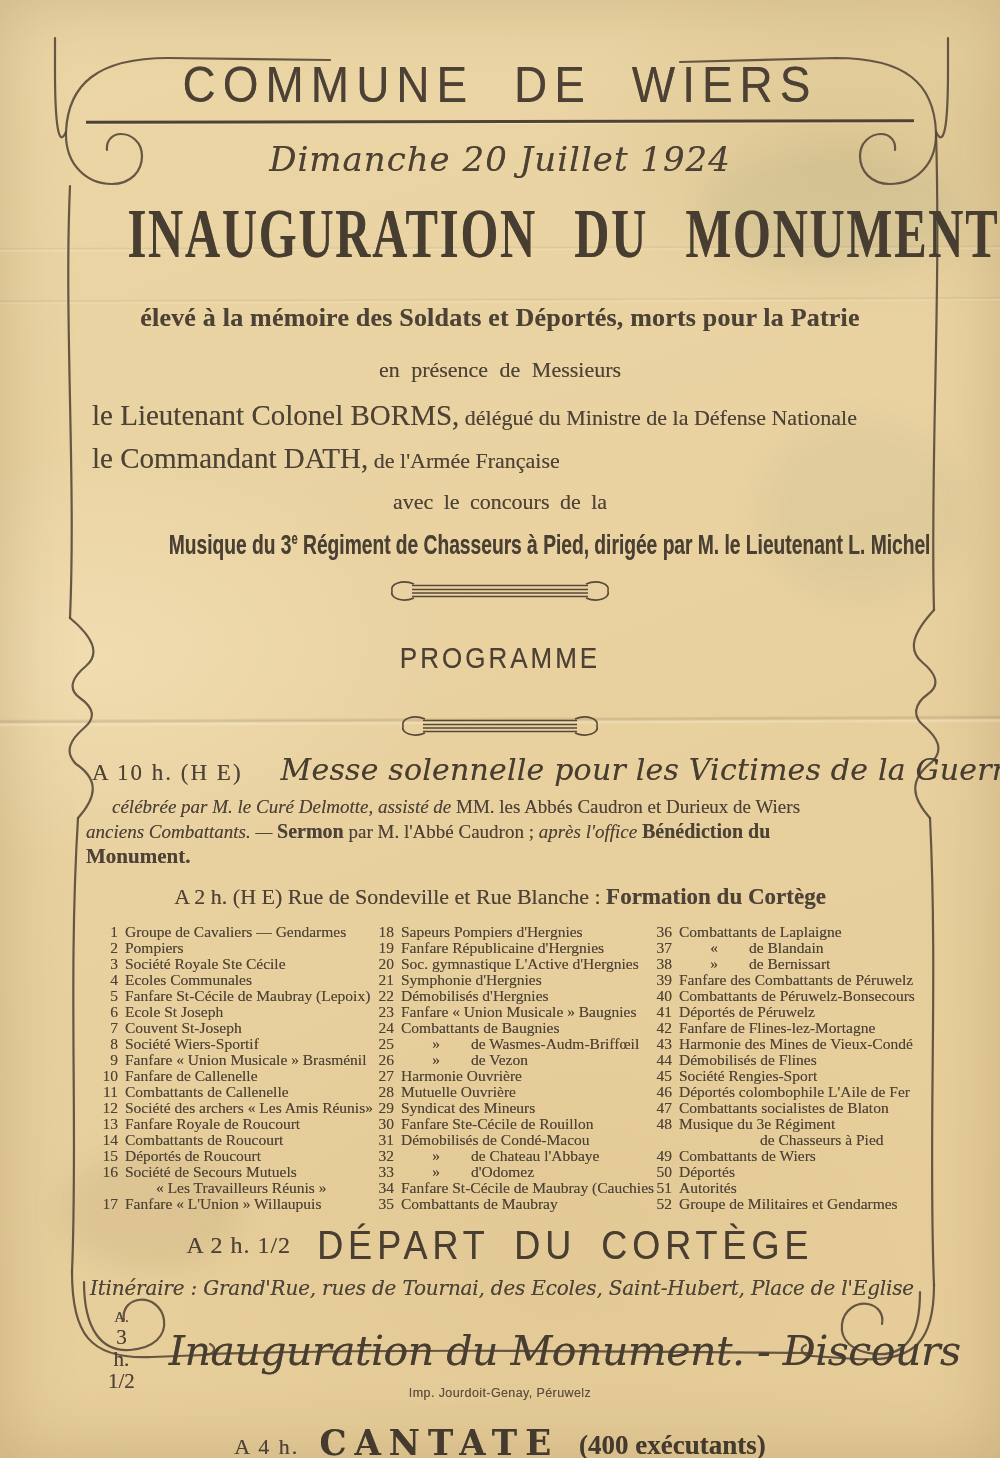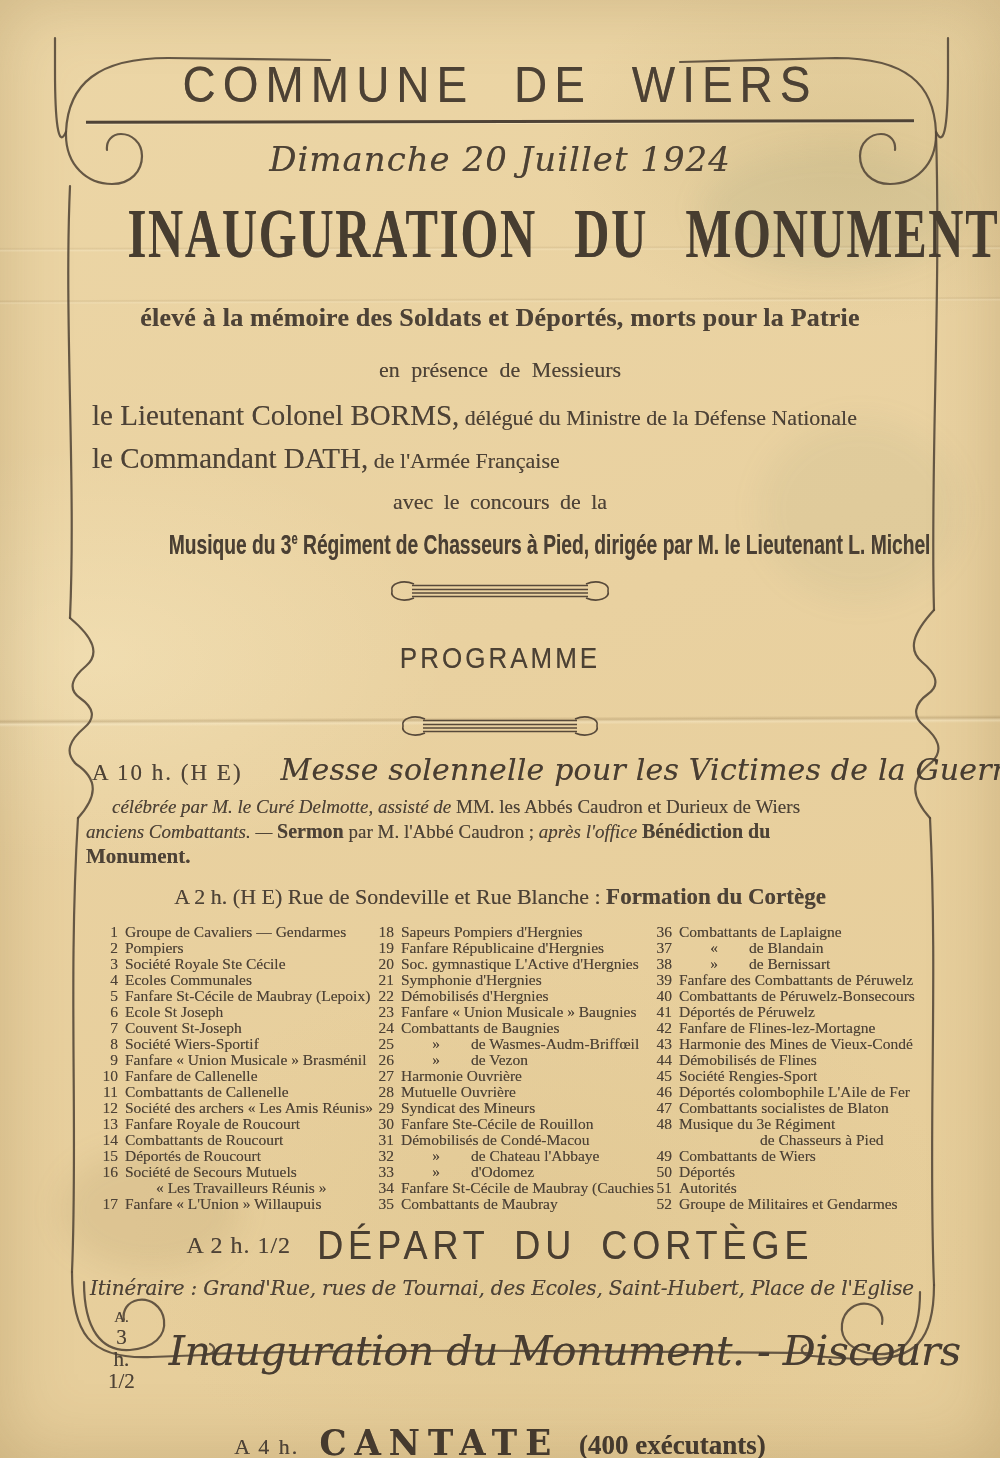--- a/index.html
+++ b/index.html
@@ -300,13 +300,14 @@
 
     <div class="cantate-row">
       <span class="cantate-time">A 4 h.</span>
       <span class="cantate-word">CANTATE</span>
       <span class="cantate-detail">(400 exécutants)</span>
     </div>
 
     <div class="piece piece-1"><span class="pnum">1.</span><span class="it">Ceux qui pieusement sont morts pour la Patrie,</span><span> Hymme et Chœur.</span></div>
   </div>
 
+  <div class="printer">Imp. Jourdoit-Genay, Péruwelz</div>
 </div>
 
 </body></html>

